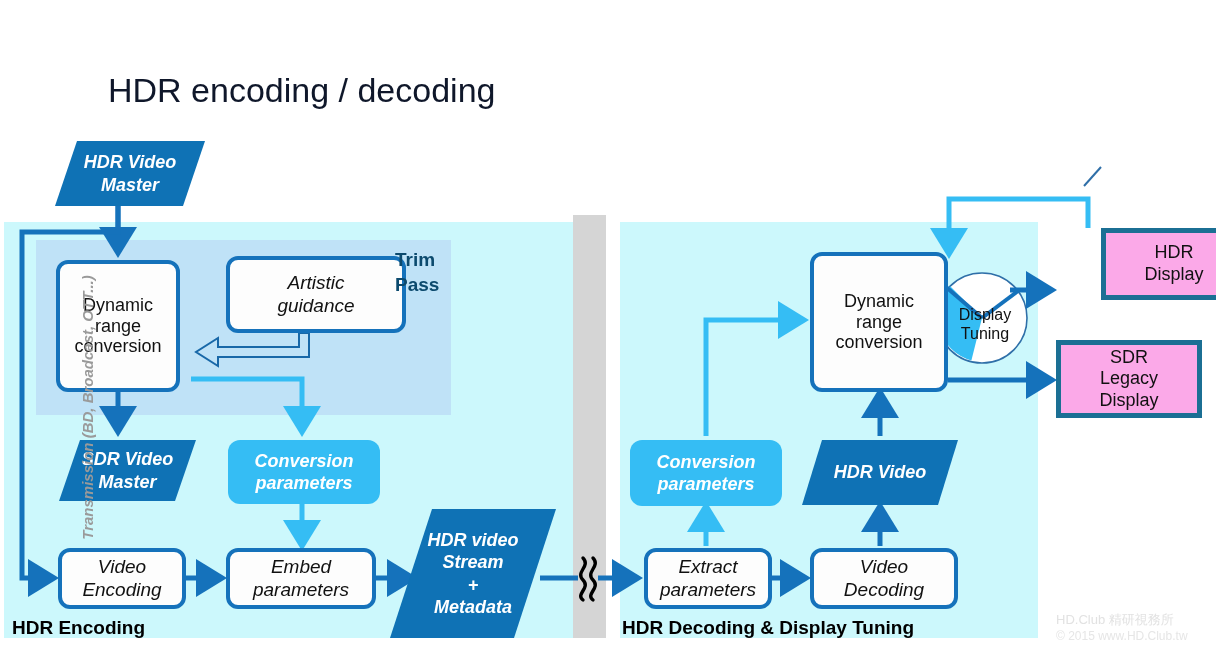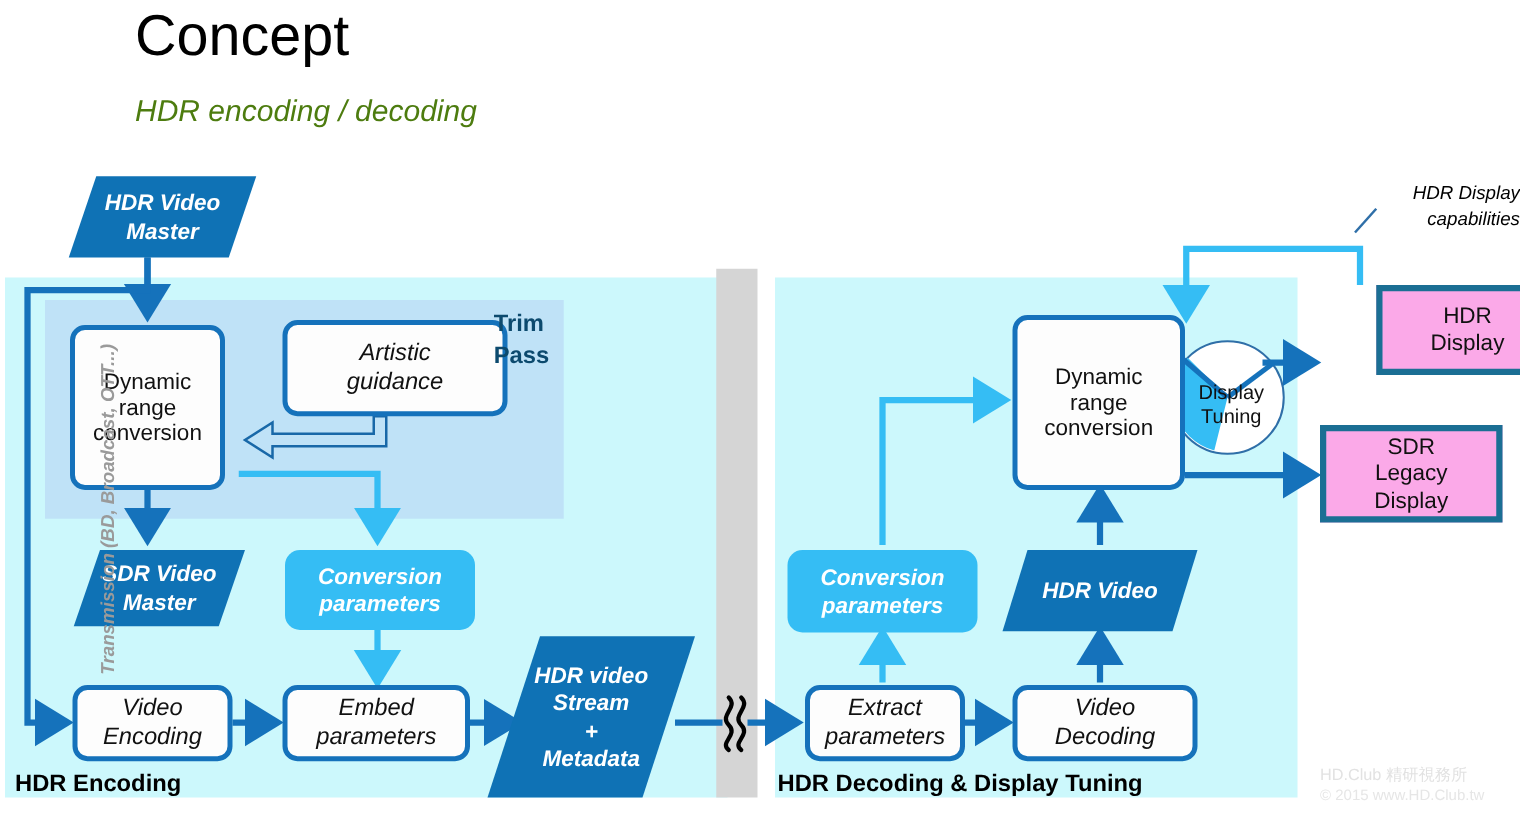--- a/index.html
+++ b/index.html
@@ -15,23 +15,22 @@
   .txt{position:absolute;}
 
   
   .title{
     left:108px;top:2px;
     font-size:46px;font-weight:400;color:#000000;
     letter-spacing:0px;line-height:52px;
   }
   .subtitle{
     left:108px;top:70px;
-    font-size:24px;font-weight:400;color:#4d7c0f;
+    font-size:34px;font-weight:400;color:#0f172a;
     line-height:40px;
-    font-style:italic;
   }
 
   
   .panel-caption{
     font-size:19px;font-weight:bold;color:#000000;
   }
   #cap-enc{left:12px;top:617px;}
   #cap-dec{left:622px;top:617px;}
 
   .trim-label{
@@ -191,21 +190,20 @@
     <path d="M1010,290 L1052,290" stroke="#1572bb" stroke-width="5" fill="none" marker-end="url(#ah-deep)"></path>
 
     <path d="M948,380 L1052,380" stroke="#1572bb" stroke-width="5" fill="none" marker-end="url(#ah-deep)"></path>
 
     <polygon points="77,141 205,141 183,206 55,206" fill="#0f72b5"></polygon>
     <polygon points="80,440 196,440 175,501 59,501" fill="#0f72b5"></polygon>
     <polygon points="432,509 556,509 514,638 390,638" fill="#0f72b5"></polygon>
     <polygon points="822,440 958,440 938,505 802,505" fill="#0f72b5"></polygon>
   </svg>
 
-  <div class="txt title">Concept</div>
   <div class="txt subtitle">HDR encoding / decoding</div>
 
   <div class="para" style="left:55px;top:141px;width:150px;height:65px;">
     <div class="inner">
       <div>HDR Video</div>
       <div>Master</div>
     </div>
   </div>
 
   <div class="para" style="left:59px;top:440px;width:137px;height:61px;">
@@ -319,23 +317,19 @@
   </div>
 
   <div class="dbox" style="left:1056px;top:340px;width:146px;height:78px;">
     <div>
       <div>SDR</div>
       <div>Legacy</div>
       <div>Display</div>
     </div>
   </div>
 
-  <div class="txt callout">
-    <div>HDR Display</div>
-    <div>capabilities</div>
-  </div>
 
   <div class="txt" id="watermark">
     <div class="wm1">HD.Club 精研視務所</div>
     <div class="wm2">© 2015  www.HD.Club.tw</div>
   </div>
 
 </div>
 
 </body></html>

